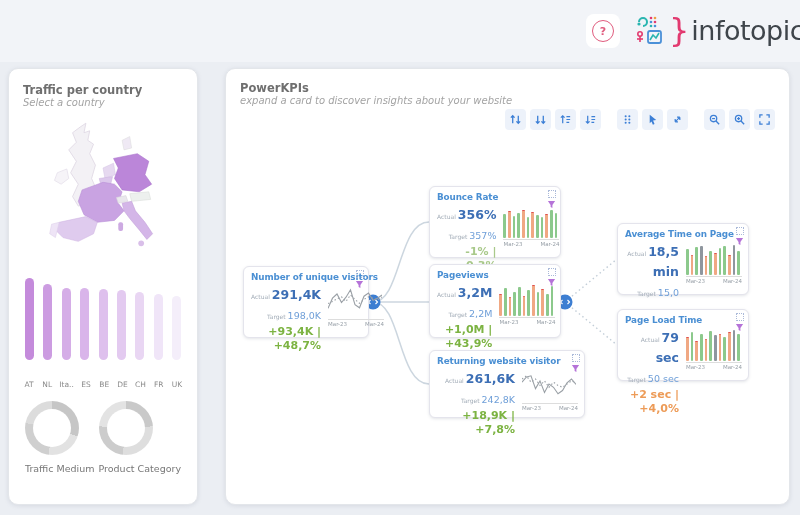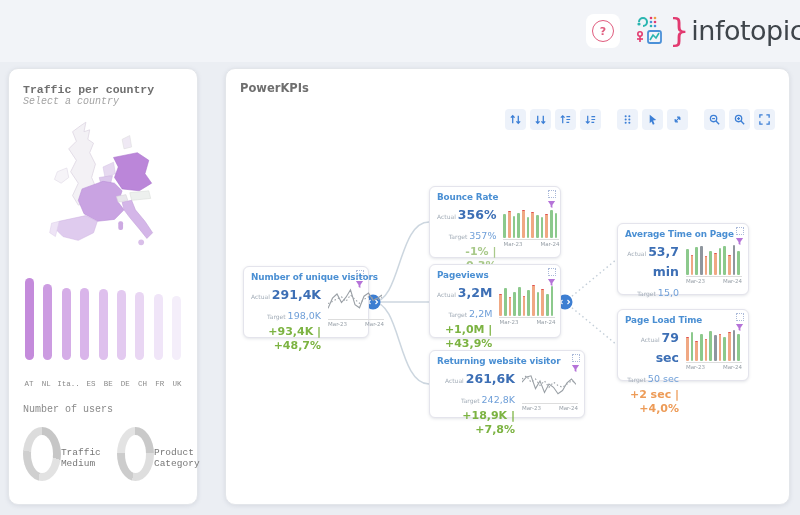--- a/index.html
+++ b/index.html
@@ -10,34 +10,34 @@
   .header { position:absolute; top:0; left:0; width:800px; height:62px; background:#f2f4f8; }
   .page-title { position:absolute; left:14px; top:14px; font-size:26px; font-weight:bold; color:#4a90d8; letter-spacing:-0.3px; }
   .help-btn { position:absolute; left:586px; top:14px; width:34px; height:34px; background:#fff; border-radius:8px; display:flex; align-items:center; justify-content:center; cursor:pointer; }
   .help-circle { width:22px; height:22px; border:1.6px solid #e05c7e; border-radius:50%; color:#e05c7e; font-size:11px; font-weight:bold; display:flex; align-items:center; justify-content:center; }
   .logo { position:absolute; left:634px; top:13px; display:flex; align-items:center; gap:2px; }
   .logo-brace { color:#e23a70; font-size:32px; font-weight:400; line-height:34px; margin-left:1px; }
   .logo-text { color:#3f454b; font-size:27px; font-weight:500; letter-spacing:-0.5px; }
 
   
   .panel { position:absolute; background:#ffffff; border:1px solid #e3e6ea; border-radius:10px; box-shadow:0 1px 4px rgba(120,130,150,0.18); }
-  .sidebar { left:8px; top:68px; width:190px; height:437px; padding:14px;font-family:Liberation Mono, monospace; }
+  .sidebar { left:8px; top:68px; width:190px; height:437px; padding:14px; }
   .mainpanel { left:225px; top:68px; width:565px; height:437px; }
 
   .sec-title { font-size:11.5px; font-weight:600; color:#6f6f6f; }
   .sec-sub { font-size:10px; font-style:italic; color:#a3a3a3; margin-top:0; }
 
   
   .country-bars { display:flex; justify-content:space-between; align-items:flex-end; height:82px; margin-top:10px; padding:0 2px; }
   .country-bar { width:9px; border-radius:5px; }
   .country-labels { display:flex; justify-content:space-between; margin-top:20px; font-size:7.5px; color:#8a8a8a; }
   .country-labels span { text-align:center; min-width:12px; }
   .users-label { font-size:10px; color:#8a8a8a; margin-top:16px; }
   .donut-row { display:flex; justify-content:space-around; margin-top:12px; }
-  .donut-wrap { display:flex; align-items:center; }
+  .donut-wrap { display:flex; flex-direction:column; align-items:flex-start; }
   .donut { width:54px; height:54px; border-radius:50%; position:relative; cursor:pointer; }
   .donut .hole { position:absolute; inset:8px; background:#fff; border-radius:50%; }
   .donut-label { font-size:9.5px; color:#777; margin-top:8px; }
 
   
   .main-head { position:absolute; left:14px; top:12px; }
   .toolbar { position:absolute; top:40px; right:14px; display:flex; align-items:center; }
   .tb-btn { width:21px; height:21px; background:#edf2fa; border-radius:4px; display:flex; align-items:center; justify-content:center; margin-left:4px; cursor:pointer; }
   .tb-gap { width:12px; }
   .connectors { position:absolute; left:0; top:0; width:565px; height:437px; pointer-events:none; }
@@ -126,41 +126,41 @@
       <span>NL</span>
       <span>Ita..</span>
       <span>ES</span>
       <span>BE</span>
       <span>DE</span>
       <span>CH</span>
       <span>FR</span>
       <span>UK</span>
     </div>
 
-  <div class="users-label">Number of users</div>
 
   <div class="donut-row">
     <div class="donut-wrap">
       <div class="donut" style="background: conic-gradient(rgb(198, 198, 198) 0%, rgb(198, 198, 198) 30%, rgb(226, 226, 226) 30%, rgb(226, 226, 226) 52%, rgb(207, 207, 207) 52%, rgb(207, 207, 207) 78%, rgb(220, 220, 220) 78%, rgb(220, 220, 220) 100%);">
           <div class="hole"></div>
         </div>
       <div class="donut-label">Traffic Medium</div>
     </div>
     <div class="donut-wrap">
       <div class="donut" style="background: conic-gradient(rgb(201, 201, 201) 0%, rgb(201, 201, 201) 24%, rgb(222, 222, 222) 24%, rgb(222, 222, 222) 52%, rgb(204, 204, 204) 52%, rgb(204, 204, 204) 76%, rgb(227, 227, 227) 76%, rgb(227, 227, 227) 100%);">
           <div class="hole"></div>
         </div>
       <div class="donut-label">Product Category</div>
     </div>
   </div>
 </div>
 
 <div class="panel mainpanel">
   <div class="main-head">
     <div class="sec-title">PowerKPIs</div>
+    <div class="sec-sub">expand a card to discover insights about your website</div>
   </div>
 
   <div class="toolbar">
     <div class="tb-btn">
         <svg width="13" height="13" viewBox="0 0 14 14">
           <path d="M4,11 V3 M2,5 L4,3 L6,5 M10,3 V11 M8,9 L10,11 L12,9" fill="none" stroke="#3c7fd6" stroke-width="1.4"></path>
         </svg>
       </div>
     <div class="tb-btn">
         <svg width="13" height="13" viewBox="0 0 14 14">
@@ -374,21 +374,21 @@
   <div class="kpi-card" style="left:391px; top:154px; width:132px; height:72px;">
     <div class="card-icons">
         <div class="dots-icon"></div>
         <svg width="9" height="9" viewBox="0 0 10 10">
           <path d="M1,1 H9 L6,5.5 V9 L4,7.8 V5.5 Z" fill="#b573d8"></path>
         </svg>
       </div>
     <div class="kpi-title">Average Time on Page</div>
     <div class="kpi-body">
       <div class="kpi-text">
-        <div><span class="kpi-label">Actual</span><span class="kpi-actual">53,7 min</span></div>
+        <div><span class="kpi-label">Actual</span><span class="kpi-actual">18,5 min</span></div>
         <div><span class="kpi-label">Target</span><span class="kpi-target">15,0 min</span></div>
         <div class="kpi-delta" style="color: rgb(124, 179, 66);">+14,0 min | +93,3%</div>
       </div>
       <div class="kpi-chart-col">
         <div class="mini-chart mini-bars">
             <div class="mini-bar" style="height: 76%; background: rgb(140, 201, 140);"></div>
             <div class="mini-bar" style="height: 60%; background: rgb(240, 168, 131); border-top: 1.5px solid rgb(224, 81, 79);"></div>
             <div class="mini-bar" style="height: 82%; background: rgb(140, 201, 140);"></div>
             <div class="mini-bar" style="height: 86%; background: rgb(143, 150, 158);"></div>
             <div class="mini-bar" style="height: 56%; background: rgb(240, 168, 131); border-top: 1.5px solid rgb(224, 81, 79);"></div>

